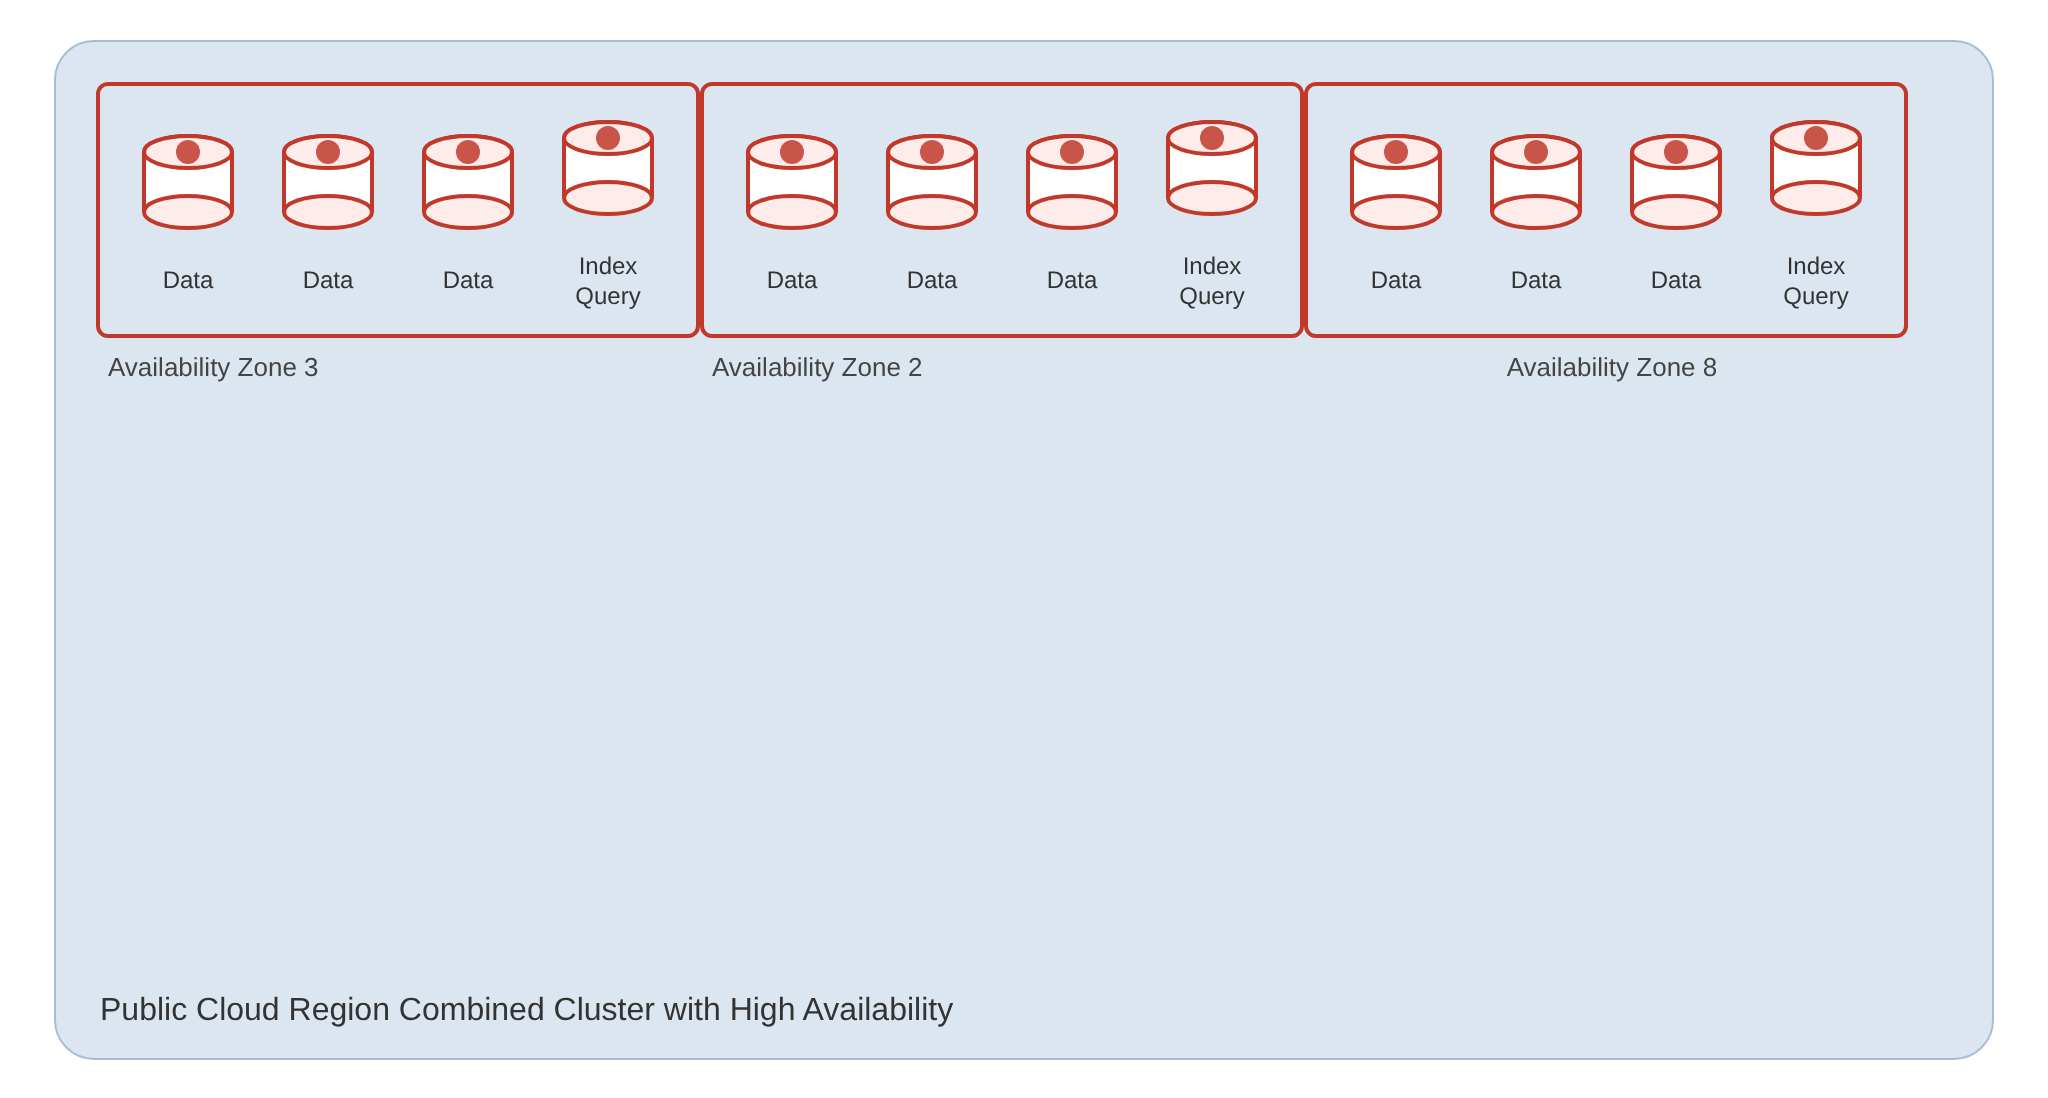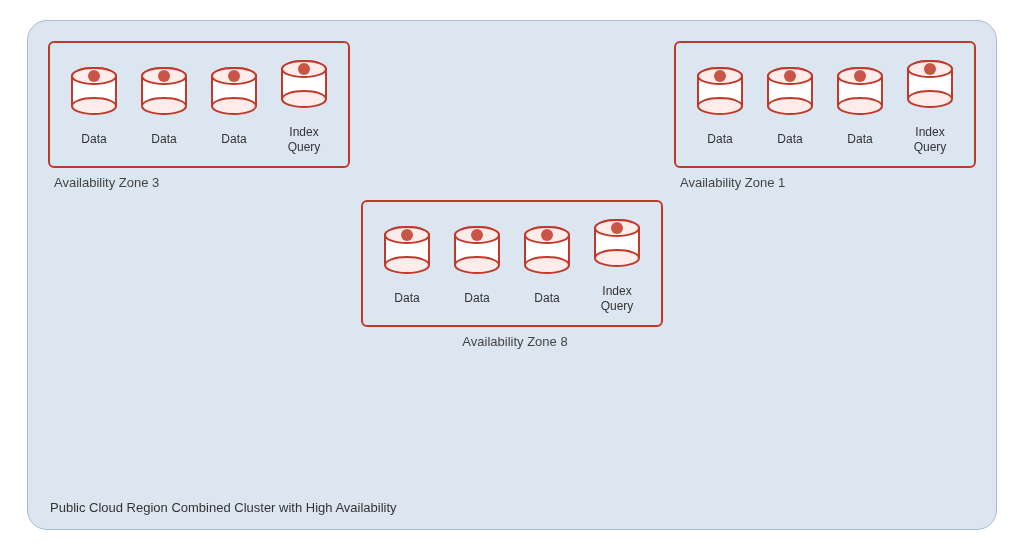--- a/index.html
+++ b/index.html
@@ -18,27 +18,27 @@
       background: #dce6f0;
       border-radius: 20px;
       border: 1.5px solid #a8bdd4;
       position: relative;
       padding: 20px;
     }
     .bottom-label {
       position: absolute;
       bottom: 14px;
       left: 22px;
-      font-size: 13px;
+      font-size: 16px;
       color: #333;
       font-weight: 500;
     }
     .zones-wrapper {
       display: flex;
-      flex-direction: column;
+      flex-direction: row;
       height: 100%;
     }
     .top-zones {
       display: flex;
       flex-direction: row;
       justify-content: space-between;
       margin-bottom: 10px;
     }
     .bottom-zone {
       display: flex;
@@ -205,21 +205,21 @@
                 <ellipse cx="26" cy="42" rx="22" ry="8" fill="#fdecea" stroke="#c0392b" stroke-width="2"></ellipse>
                 <line x1="4" y1="12" x2="4" y2="42" stroke="#c0392b" stroke-width="2"></line>
                 <line x1="48" y1="12" x2="48" y2="42" stroke="#c0392b" stroke-width="2"></line>
                 <ellipse cx="26" cy="12" rx="22" ry="8" fill="#fdecea" stroke="#c0392b" stroke-width="2"></ellipse>
                 <circle cx="26" cy="12" r="6" fill="#c0392b" opacity="0.85"></circle>
               </svg>
             </div>
             <div class="db-label">Index<br>Query</div>
           </div>
         </div>
-        <div class="zone-label">Availability Zone 1</div>
+        <div class="zone-label">Availability Zone 2</div>
       </div>
     </div>
 
     <div class="bottom-zone">
       <div class="zone-wrapper">
         <div class="zone-box">
           <div class="db-item">
             <div class="db-icon">
               <svg viewBox="0 0 52 58" xmlns="http://www.w3.org/2000/svg">
                 <ellipse cx="26" cy="12" rx="22" ry="8" fill="#fdecea" stroke="#c0392b" stroke-width="2"></ellipse>

